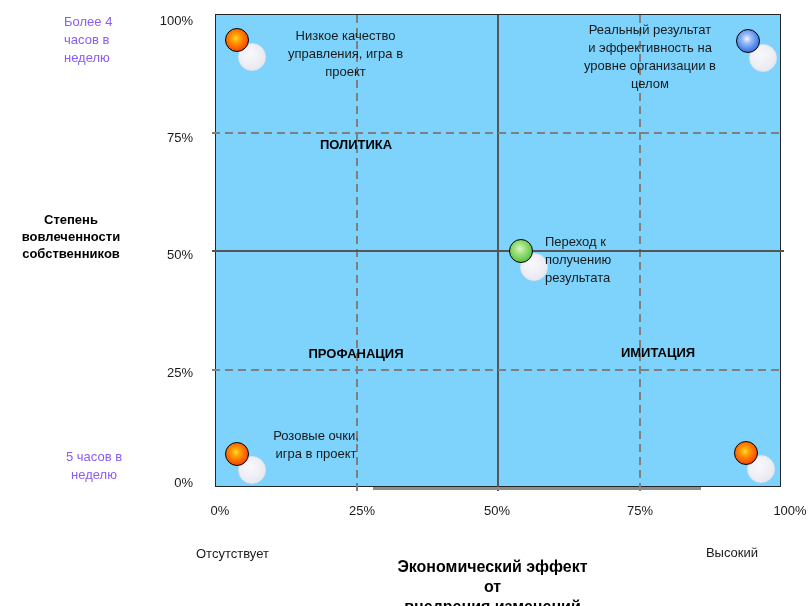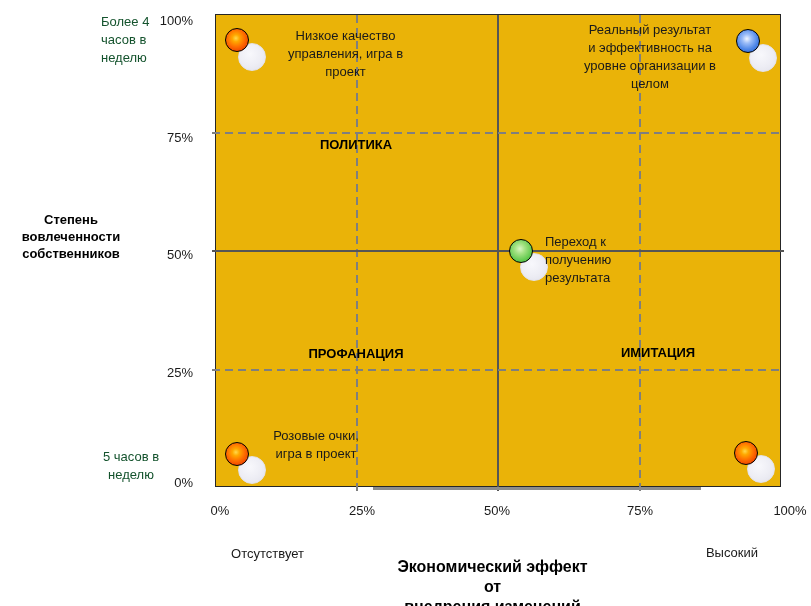--- a/index.html
+++ b/index.html
@@ -3,21 +3,21 @@
 <meta charset="utf-8">
 <style>
   html,body{margin:0;padding:0;background:#fff;}
   .stage{
     position:relative;width:811px;height:606px;overflow:hidden;background:#fff;
     font-family:"Liberation Sans","DejaVu Sans",sans-serif;color:#111;
   }
   .pre{white-space:pre-line;}
   
   .plot{position:absolute;left:215px;top:14px;width:564px;height:471px;
-        border:1.5px solid #262626;background:#eab308;}
+        border:1.5px solid #262626;background:#7dd3fc;}
   
   .grid{position:absolute;}
   .gv{width:2px;top:0;height:calc(100% + 5px);
       background:repeating-linear-gradient(to bottom,#7f7f7f 0 8px,transparent 8px 13px);}
   .gv25{left:140px;} .gv75{left:423px;}
   .gvs{width:2px;top:0;height:calc(100% + 5px);background:#555;}
   .gv50{left:281px;}
   .gh{height:2px;left:-4px;width:calc(100% + 8px);
       background:repeating-linear-gradient(to right,#7f7f7f 0 8px,transparent 8px 13px);}
   .gh75{top:117px;} .gh25{top:354px;}
@@ -50,27 +50,27 @@
   .a3{left:545px;top:233px;width:95px;text-align:left;}
   .a4{left:262px;top:427px;width:108px;}
   .a5{left:580px;top:400px;width:155px;}
   
   .ytick{position:absolute;width:60px;text-align:right;font-size:13px;color:#1a1a1a;}
   .yt0{left:133px;top:13px;} .yt1{left:133px;top:130px;} .yt2{left:133px;top:247px;}
   .yt3{left:133px;top:365px;} .yt4{left:133px;top:475px;}
   .xtick{position:absolute;width:60px;text-align:center;font-size:13px;color:#1a1a1a;top:503px;}
   .xt0{left:190px;} .xt1{left:332px;} .xt2{left:467px;} .xt3{left:610px;} .xt4{left:760px;}
   
-  .ylab{position:absolute;font-size:13px;line-height:18px;color:#14532d;margin-left:37px;}
+  .ylab{position:absolute;font-size:13px;line-height:18px;color:#8b5cf6;}
   .ylab.top{left:64px;top:13px;width:72px;text-align:left;}
   .ylab.bottom{left:56px;top:448px;width:76px;text-align:center;}
   .ytitle{position:absolute;left:4px;top:190px;width:134px;text-align:center;
           font-weight:bold;font-size:13px;line-height:17px;color:#000;margin-top:21px;}
   .xlab{position:absolute;font-size:13px;color:#1a1a1a;top:546px;}
-  .xlab.left{left:204px;width:100px;text-align:right;}
+  .xlab.left{left:196px;width:100px;text-align:left;}
   .xlab.right{left:682px;width:100px;text-align:center;top:545px;}
   .xtitle{position:absolute;left:390px;top:557px;width:205px;text-align:center;
           font-weight:bold;font-size:16px;line-height:20px;color:#000;}
 </style>
 </head>
 <body>
 
 <div class="stage">
 
   <div class="ylab top pre">Более 4

